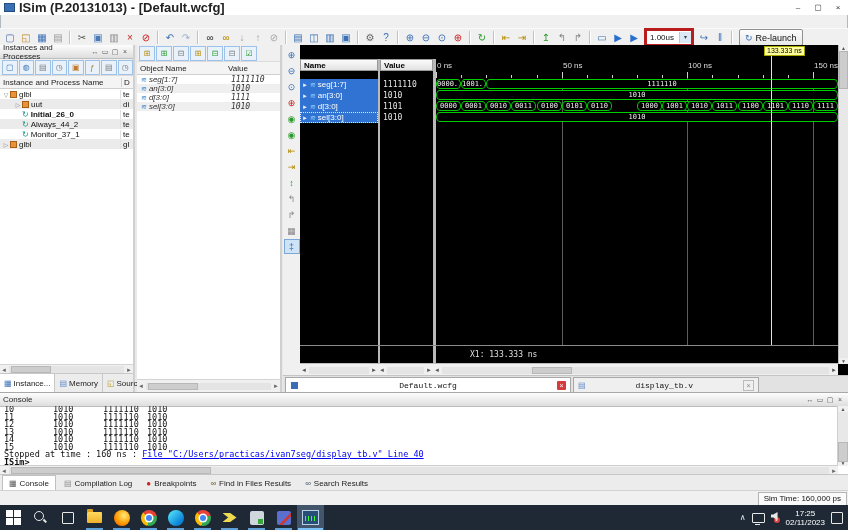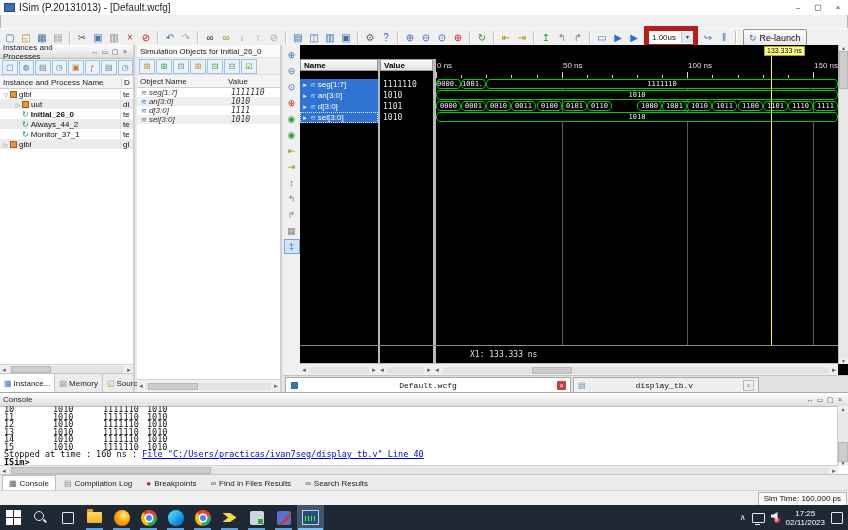--- a/index.html
+++ b/index.html
@@ -1,32 +1,32 @@
 <!DOCTYPE html>
 <html><head>
 <meta charset="utf-8">
 <style>
   html,body{margin:0;padding:0;background:#888;}
   #app{position:relative;width:848px;height:530px;background:#f0f0f0;overflow:hidden;
        font-family:"Liberation Sans",sans-serif;color:#111;box-shadow:inset 0 0 0 1px #b0b8c0;}
   
   .titlebar{position:absolute;left:0;top:0;right:0;height:15px;background:#fff;display:flex;align-items:center;}
   .t-appicon{width:11px;height:9px;margin:0 4px;background:#3a6fb5;border:1px solid #23507f;box-sizing:border-box;}
-  .t-text{font-size:10px;color:#222;}
+  .t-text{font-size:13px;color:#222;font-weight:bold;}
   .t-controls{margin-left:auto;display:flex;}
   .winbtn{width:20px;height:15px;font-size:8px;line-height:15px;text-align:center;color:#333;}
   .menubar{position:absolute;left:0;top:15px;right:0;height:13px;background:#f0f0f0;display:flex;align-items:center;font-size:9px;}
   .m-appicon{width:12px;height:10px;margin:0 3px;background:#5a87c8;border:1px solid #2c5a93;box-sizing:border-box;}
   .m-item{padding:0 6px;}
   .mdi-controls{margin-left:auto;display:flex;margin-right:2px;}
   .mdibtn{width:14px;height:11px;font-size:7px;line-height:11px;text-align:center;color:#444;border:1px solid #c8c8c8;background:#f4f4f4;margin-left:1px;}
   .toolbar{position:absolute;left:0;top:28px;right:0;height:17px;background:#f0f0f0;border-top:1px solid #fafafa;border-bottom:1px solid #d4d4d4;display:flex;align-items:center;padding-left:2px;}
   .tb-btn{width:16px;height:15px;display:flex;align-items:center;justify-content:center;font-size:10px;}
   .tb-sep{width:1px;height:13px;background:#c2c2c2;border-right:1px solid #fff;margin:0 3px;}
-  .tb-combo{height:13px;border:5px solid #b91c1c;background:#fff;font-size:8px;display:flex;align-items:center;width:44px;margin:0 2px;}
+  .tb-combo{height:13px;border:3px solid #b91c1c;background:#fff;font-size:8px;display:flex;align-items:center;width:44px;margin:0 2px;}
   .tb-combo .cval{flex:1;padding-left:3px;}
   .tb-combo .carr{width:11px;height:11px;background:#dde8f5;border-left:1px solid #b5c8de;font-size:6px;line-height:11px;text-align:center;color:#345;}
   .tb-relaunch{height:15px;border:1px solid #909090;border-radius:2px;background:linear-gradient(#fcfcfc,#e8e8e8);display:flex;align-items:center;font-size:9px;padding:0 5px;margin-left:3px;gap:3px;}
   
   .main{position:absolute;left:0;top:45px;right:0;height:347px;background:#e8e8e8;}
   .panel{position:absolute;top:0;height:100%;background:#fff;border-right:2px solid #d0d0d0;box-sizing:border-box;}
   .panel-header{height:13px;background:linear-gradient(#fdfdfd,#dedede);border-bottom:1px solid #bdbdbd;display:flex;align-items:center;font-size:8px;padding:0 3px;color:#222;}
   .dock-btns{margin-left:auto;display:flex;}
   .dockbtn{width:10px;height:10px;font-size:7px;line-height:10px;text-align:center;color:#555;}
   .mini-toolbar{height:16px;background:#f0f0f0;border-bottom:1px solid #dcdcdc;display:flex;align-items:center;gap:1px;padding-left:2px;}
@@ -289,21 +289,20 @@
             <span>Memory</span>
           </span>
           <span class="side-tab">
             <span style="color: rgb(192, 154, 46); font-size: 8px;">◱</span>
             <span>Source...</span>
           </span>
         </div>
     </div>
 
     <div class="panel" style="left:137px;width:145px;">
-      <div class="obj-subtitle">Simulation Objects for Initial_26_0</div>
       <div class="mini-toolbar" id="obj-toolbar">
           <span class="mini-btn" style="color: rgb(181, 138, 0);">⊞</span>
           <span class="mini-btn" style="color: rgb(42, 154, 42);">⊞</span>
           <span class="mini-btn" style="color: rgb(119, 119, 119);">⊟</span>
           <span class="mini-btn" style="color: rgb(181, 138, 0);">⊞</span>
           <span class="mini-btn" style="color: rgb(42, 154, 42);">⊟</span>
           <span class="mini-btn" style="color: rgb(119, 119, 119);">⊟</span>
           <span class="mini-btn" style="color: rgb(42, 154, 42);">☑</span>
         </div>
       <div class="grid-header">

